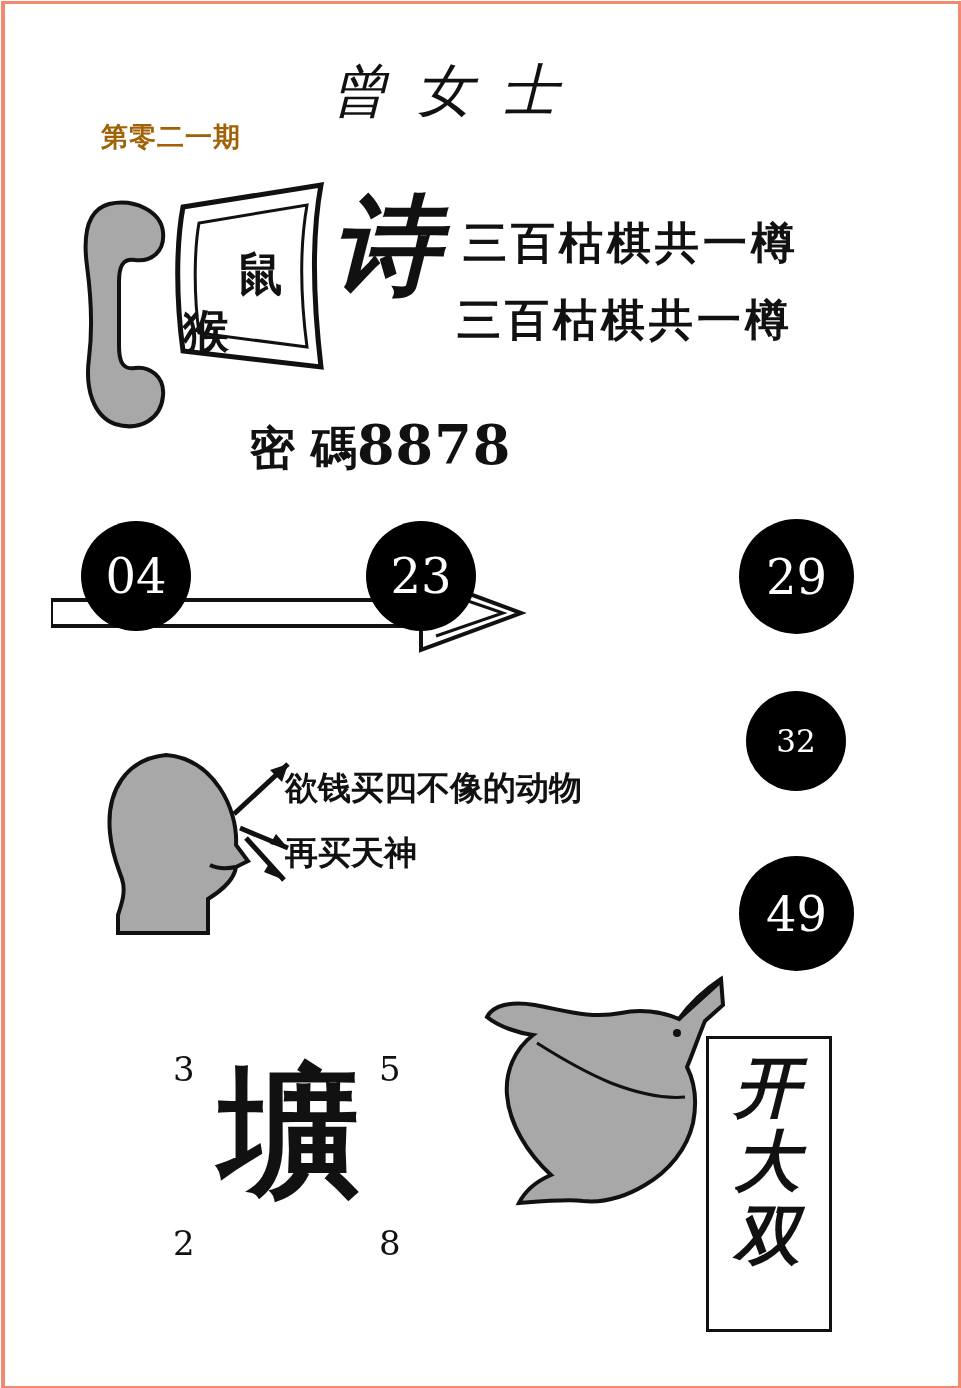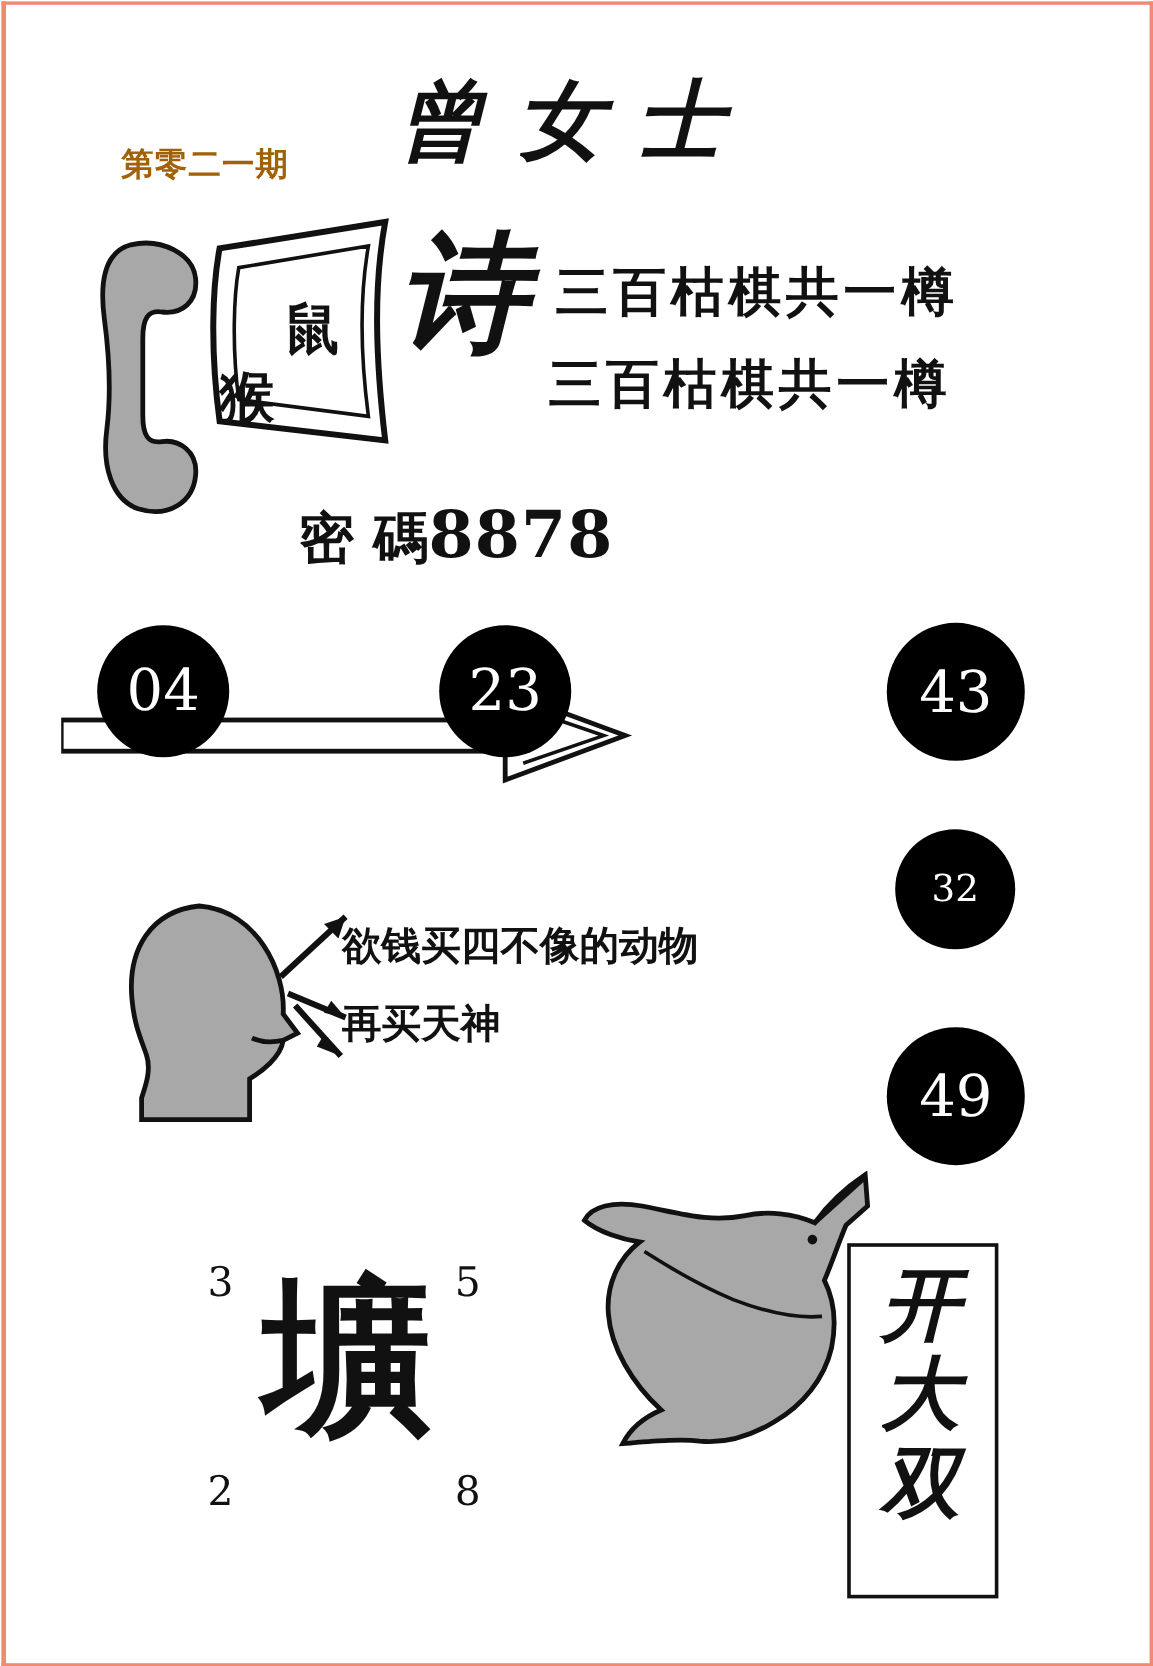--- a/index.html
+++ b/index.html
@@ -28,22 +28,22 @@
     font-weight: bold;
     letter-spacing: 1px;
     color: #a16207;
     white-space: nowrap;
   }
   .brand-title {
     position: absolute;
     left: 330px;
     top: 52px;
     font-family: "DejaVu Serif", serif;
-    font-size: 72px;
-    font-weight: bold;
+    font-size: 57px;
+    font-weight: normal;
     font-style: italic;
     letter-spacing: 28px;
     color: #111;
     white-space: nowrap;
   }
   
   .handset {
     position: absolute;
     left: 78px;
     top: 195px;
@@ -283,21 +283,21 @@
     <svg width="480" height="130" viewBox="0 0 480 130">
       <rect x="0" y="34" width="420" height="26" fill="#ffffff" stroke="#111" stroke-width="4"></rect>
       <path d="M370 10 L470 47 L370 84 Z" fill="#ffffff" stroke="#111" stroke-width="4"></path>
       <path d="M385 24 L452 47 L385 70" fill="none" stroke="#111" stroke-width="3"></path>
     </svg>
   </div>
 
   <div class="ball ball-row ball-r1">04</div>
   <div class="ball ball-row ball-r3">23</div>
 
-  <div class="ball ball-side ball-s1">43</div>
+  <div class="ball ball-side ball-s1">29</div>
   <div class="ball ball-side ball-s2">32</div>
   <div class="ball ball-side ball-s3">49</div>
 
   <div class="head-icon">
     <svg width="170" height="190" viewBox="0 0 170 190">
       <path d="M70 6 C30 10 10 42 14 84 C16 106 22 118 26 130 C30 142 26 154 22 166
                L22 184 L112 184 L112 150 C122 144 138 132 140 118
                L152 112 L140 96 C142 60 118 10 70 6 Z" fill="#a8a8a8" stroke="#111" stroke-width="4"></path>
       <path d="M140 118 C130 120 122 120 114 116" fill="none" stroke="#111" stroke-width="4"></path>
     </svg>

